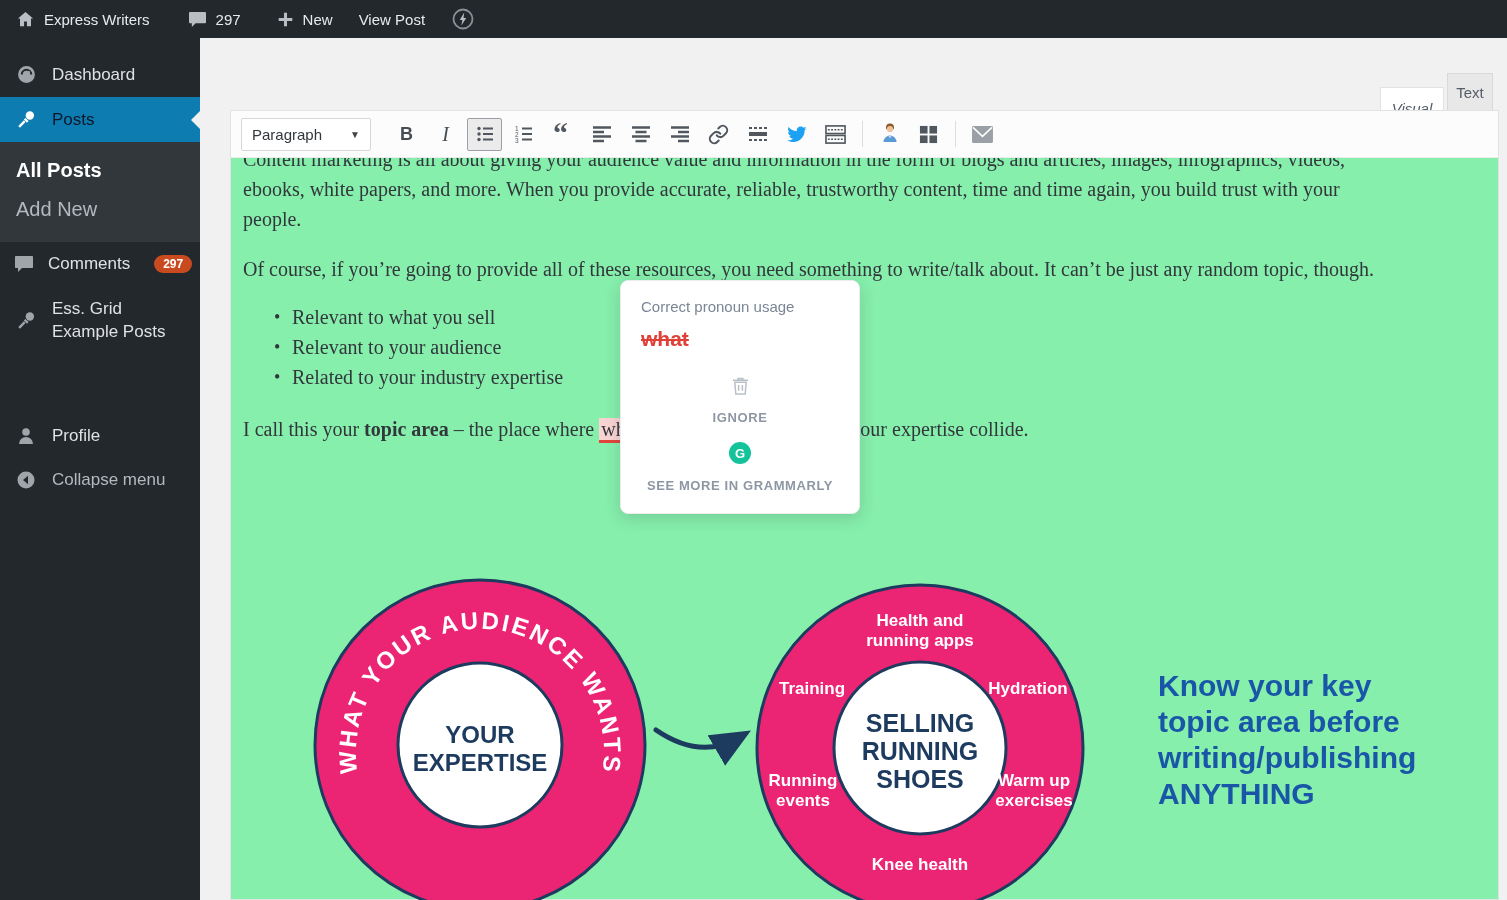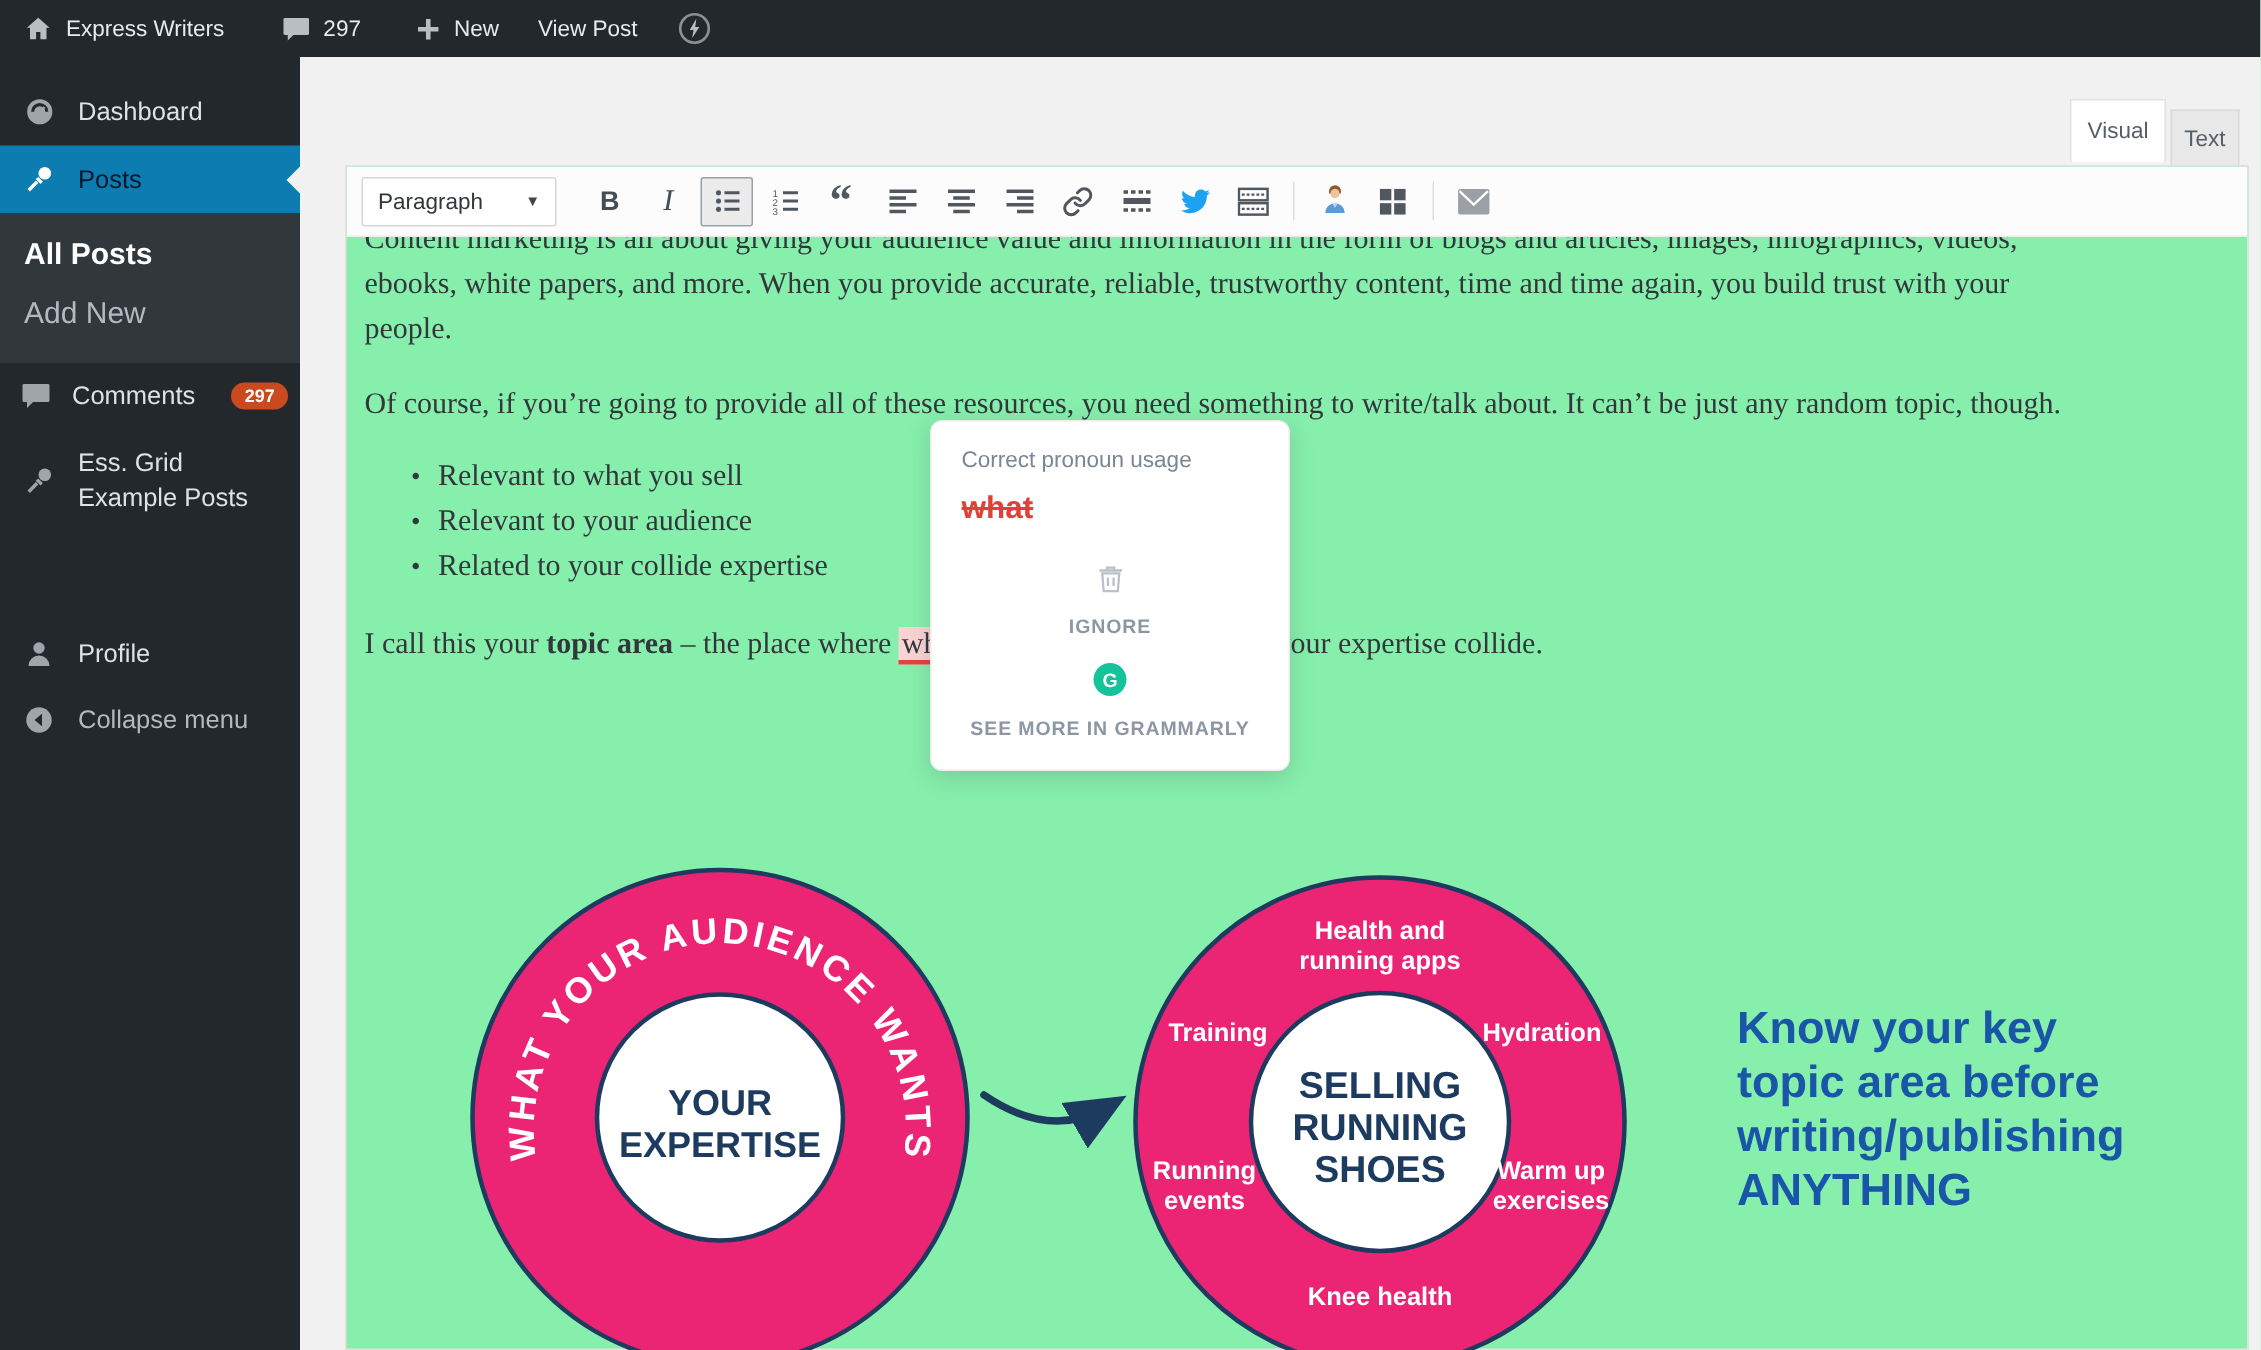--- a/index.html
+++ b/index.html
@@ -24,22 +24,22 @@
   .submenu .sm-item { display:block; padding:8px 16px; font-size:20px; color:#b4b9be; cursor:pointer; }
   .submenu .sm-item.current { color:#fff; font-weight:bold; }
   .badge { background:#ca4a1f; color:#fff; font-size:12px; font-weight:bold; border-radius:10px;
     padding:2px 9px; margin-left:10px; }
   .two-line { width:132px; line-height:1.35; }
   .gap-block { height:58px; }
 
   
   .tab { position:absolute; display:flex; align-items:center; justify-content:center;
     font-size:15px; color:#555d66; cursor:pointer; }
-  .tab.visual { left:1380px; top:66px; width:64px; height:42px; background:#fff;
-    border:1px solid #e2e2e2; border-bottom:none; }
+  .tab.visual { left:1380px; top:87px; width:64px; height:42px; background:#fff;
+    border:1px solid #e2e2e2; border-bottom:none;font-style:italic; }
   .tab.text  { left:1447px; top:73px; width:46px; height:38px; background:#e8e8e8;
     border:1px solid #d9d9d9; border-bottom:none; }
 
   
   .editor { position:absolute; left:230px; top:110px; width:1269px; height:790px;
     background:#86efac; border:1px solid #e2e2e2; overflow:hidden; }
   .toolbar { position:relative; z-index:2; display:flex; align-items:center; height:47px;
     background:#fcfcfc; border-bottom:1px solid #ececec; padding-left:10px; }
   .fmt-select { width:130px; height:33px; background:#fff; border:1px solid #d5d7da; border-radius:2px;
     display:flex; align-items:center; justify-content:space-between; padding:0 10px;
@@ -293,21 +293,21 @@
           <div>Content marketing is all about giving your audience value and information in the form of blogs and articles, images, infographics, videos,</div>
           <div>ebooks, white papers, and more. When you provide accurate, reliable, trustworthy content, time and time again, you build trust with your</div>
           <div>people.</div>
         </div>
       <div class="p2 hardlines">
           <div>Of course, if you’re going to provide all of these resources, you need something to write/talk about. It can’t be just any random topic, though.</div>
         </div>
       <ul class="bullet-list">
         <li>Relevant to what you sell</li>
         <li>Relevant to your audience</li>
-        <li>Related to your collide expertise</li>
+        <li>Related to your industry expertise</li>
       </ul>
       <div class="p3"><span>I call this your </span><b>topic area</b><span> – the place where </span><span class="hl-word">what</span><span> your audience wants and your expertise collide.</span></div>
     </div>
   </div>
 
   <div class="gpopup">
     <div class="gp-title">Correct pronoun usage</div>
     <div class="gp-word">what</div>
     <div class="gp-row">
       <svg width="17" height="20" viewBox="0 0 18 21">

